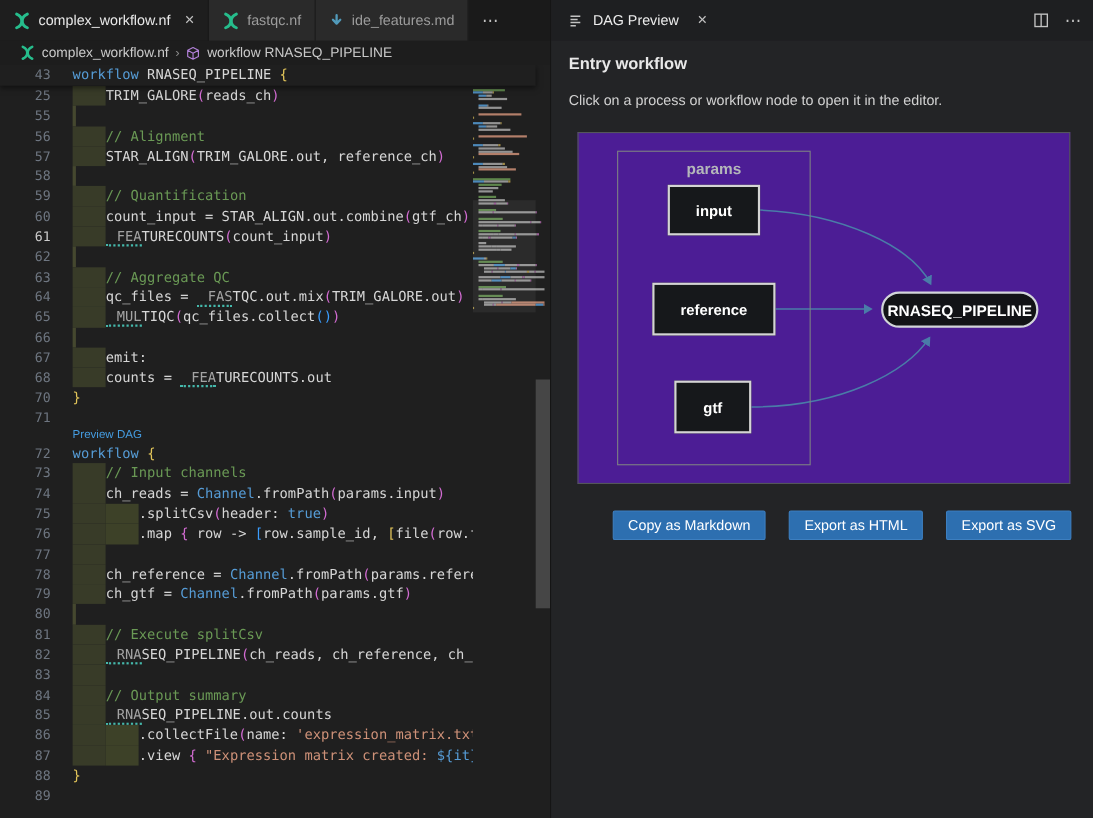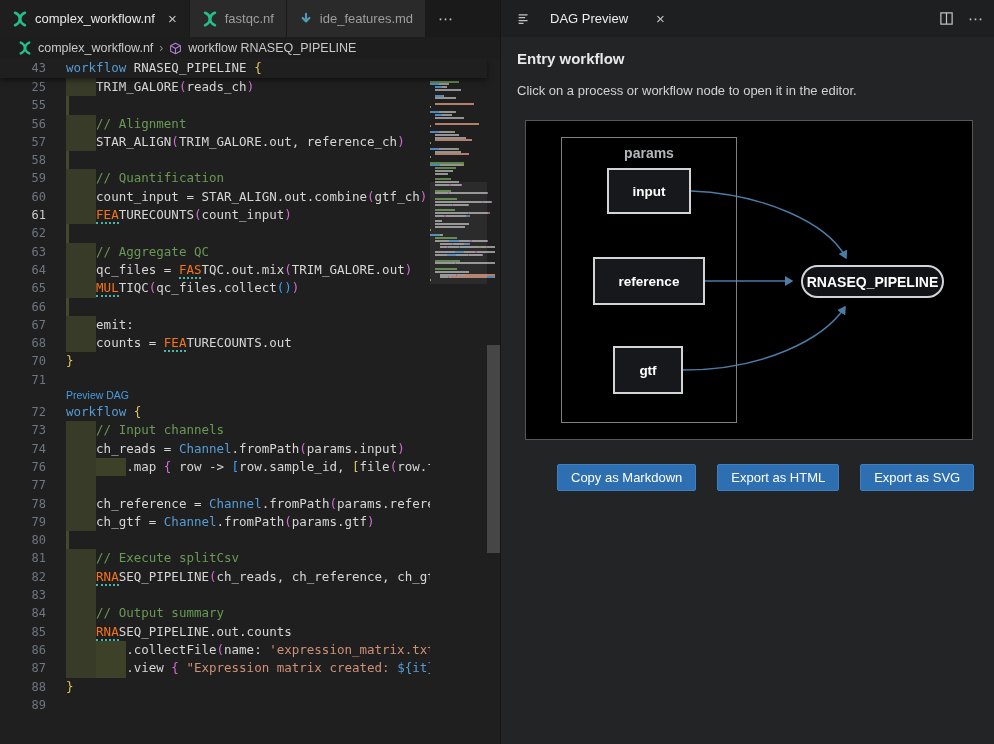--- a/index.html
+++ b/index.html
@@ -30,38 +30,38 @@
   .ln { width:46px; flex:none; text-align:right; color:#6e7681; font-size:12px; }
   .line.active .ln { color:#cccccc; }
   .lc { margin-left:20px; flex:none; white-space:pre; color:#d6d6d6; }
   .ib { display:inline-block; width:30.1px; height:18.3px; vertical-align:top; background:#383b28; }
   .ib2 { background:#3d4128; }
   .guide { display:inline-block; width:2.5px; height:18.3px; vertical-align:top; background:#45482f; }
   .lens-line { height:14px; line-height:13px; }
   .lens-text { margin-left:20px; font-family:"Liberation Sans",sans-serif; font-size:10.5px; color:#459ce0; cursor:pointer; }
   .tok-kw{color:#569cd6} .tok-pl{color:#d6d6d6} .tok-cm{color:#6a9955} .tok-st{color:#ce9178}
   .tok-b1{color:#e2c55a} .tok-b2{color:#d36cd3} .tok-b3{color:#3b9eff}
-  .tok-hint{color:#f97316; border-bottom:2px dotted #45b8ab;}
+  .tok-hint{color:#a3a3a3; border-bottom:2px dotted #45b8ab;padding-left:10px;}
   
   #minimap { position:absolute; top:2px; left:430px; width:57px; }
   .mm-row { display:flex; height:2px; margin-bottom:0.8px; }
   .mm-seg { height:2px; flex:none; }
   #mm-slider { position:absolute; left:430px; width:57px; top:123px; height:102px; background:rgba(255,255,255,.055); }
   #scroll-thumb { position:absolute; right:0; top:286px; width:13px; height:208px; background:#464646; }
   
   #panel { position:absolute; left:500px; top:0; width:494px; height:744px; background:#232426; border-left:1px solid #151515; }
   #panel-header { display:flex; align-items:center; height:37px; background:#1e1f21; padding:0 10px 0 16px; }
-  .panel-tab { display:flex; align-items:center; gap:20px; font-size:13px; color:#ededed; }
+  .panel-tab { display:flex; align-items:center; gap:9px; font-size:13px; color:#ededed; }
   .panel-tab .close { font-size:15px; color:#c3c3c3; margin-left:8px; }
   #panel-header .spacer { flex:1; }
   .hdr-icon { color:#c3c3c3; margin-left:14px; cursor:pointer; display:flex; align-items:center; }
   #panel-body { position:relative; height:707px; }
   #panel-title { position:absolute; left:16px; top:13px; font-size:15px; font-weight:bold; color:#e8e8e8; }
   #panel-hint { position:absolute; left:16px; top:46px; font-size:13px; color:#d2d2d2; }
-  #dag { position:absolute; left:24px; top:83px; width:448px; height:320px; background:#000000; border:1px solid #54565a; }
+  #dag { position:absolute; left:24px; top:83px; width:448px; height:320px; background:#4c1d95; border:1px solid #54565a; }
   #dag-cluster { position:absolute; left:35px; top:16px; width:176px; height:286px; border:1.5px solid #7d8084; }
   #cluster-label { position:absolute; left:0; right:0; top:7px; text-align:center; font-size:14px; font-weight:600; color:#b4b7ba; }
   .dag-node { position:absolute; background:#16181b; border:2px solid #d4d4d4; display:flex; align-items:center;
               justify-content:center; font-size:13.5px; font-weight:600; color:#ffffff; cursor:pointer; }
   #node-input { left:81px; top:47px; width:84px; height:46px; }
   #node-reference { left:67px; top:136px; width:112px; height:48px; }
   #node-gtf { left:87px; top:225px; width:70px; height:48px; }
   #node-target { position:absolute; left:275px; top:144px; width:143px; height:33px; background:#121316;
                  border:2.5px solid #d2d5d9; border-radius:17px; display:flex; align-items:center; justify-content:center;
                  font-size:14px; font-weight:bold; color:#ffffff; cursor:pointer; }
@@ -144,20 +144,21 @@
           <div class="line"><span class="ln">65</span><span class="lc"><span class="ib"></span><span class="tok-hint">MUL</span><span class="tok-pl">TIQC</span><span class="tok-b2">(</span><span class="tok-pl">qc_files.collect</span><span class="tok-b3">()</span><span class="tok-b2">)</span></span></div>
           <div class="line"><span class="ln">66</span><span class="lc"><span class="guide"></span></span></div>
           <div class="line"><span class="ln">67</span><span class="lc"><span class="ib"></span><span class="tok-pl">emit:</span></span></div>
           <div class="line"><span class="ln">68</span><span class="lc"><span class="ib"></span><span class="tok-pl">counts = </span><span class="tok-hint">FEA</span><span class="tok-pl">TURECOUNTS.out</span></span></div>
           <div class="line"><span class="ln">70</span><span class="lc"><span class="tok-b1">}</span></span></div>
           <div class="line"><span class="ln">71</span><span class="lc"></span></div>
           <div class="line lens-line"><span class="ln"></span><span class="lens-text">Preview DAG</span></div>
           <div class="line"><span class="ln">72</span><span class="lc"><span class="tok-kw">workflow</span><span class="tok-pl"> </span><span class="tok-b1">{</span></span></div>
           <div class="line"><span class="ln">73</span><span class="lc"><span class="ib"></span><span class="tok-cm">// Input channels</span></span></div>
           <div class="line"><span class="ln">74</span><span class="lc"><span class="ib"></span><span class="tok-pl">ch_reads = </span><span class="tok-kw">Channel</span><span class="tok-pl">.fromPath</span><span class="tok-b2">(</span><span class="tok-pl">params.input</span><span class="tok-b2">)</span></span></div>
+          <div class="line"><span class="ln">75</span><span class="lc"><span class="ib"></span><span class="ib ib2"></span><span class="tok-pl">.splitCsv</span><span class="tok-b2">(</span><span class="tok-pl">header: </span><span class="tok-kw">true</span><span class="tok-b2">)</span></span></div>
           <div class="line"><span class="ln">76</span><span class="lc"><span class="ib"></span><span class="ib ib2"></span><span class="tok-pl">.map </span><span class="tok-b2">{</span><span class="tok-pl"> row -&gt; </span><span class="tok-b3">[</span><span class="tok-pl">row.sample_id, </span><span class="tok-b1">[</span><span class="tok-pl">file</span><span class="tok-b2">(</span><span class="tok-pl">row.fa</span></span></div>
           <div class="line"><span class="ln">77</span><span class="lc"><span class="ib"></span></span></div>
           <div class="line"><span class="ln">78</span><span class="lc"><span class="ib"></span><span class="tok-pl">ch_reference = </span><span class="tok-kw">Channel</span><span class="tok-pl">.fromPath</span><span class="tok-b2">(</span><span class="tok-pl">params.referen</span></span></div>
           <div class="line"><span class="ln">79</span><span class="lc"><span class="ib"></span><span class="tok-pl">ch_gtf = </span><span class="tok-kw">Channel</span><span class="tok-pl">.fromPath</span><span class="tok-b2">(</span><span class="tok-pl">params.gtf</span><span class="tok-b2">)</span></span></div>
           <div class="line"><span class="ln">80</span><span class="lc"><span class="guide"></span></span></div>
           <div class="line"><span class="ln">81</span><span class="lc"><span class="ib"></span><span class="tok-cm">// Execute splitCsv</span></span></div>
           <div class="line"><span class="ln">82</span><span class="lc"><span class="ib"></span><span class="tok-hint">RNA</span><span class="tok-pl">SEQ_PIPELINE</span><span class="tok-b2">(</span><span class="tok-pl">ch_reads, ch_reference, ch_gtf</span></span></div>
           <div class="line"><span class="ln">83</span><span class="lc"><span class="ib"></span></span></div>
           <div class="line"><span class="ln">84</span><span class="lc"><span class="ib"></span><span class="tok-cm">// Output summary</span></span></div>
           <div class="line"><span class="ln">85</span><span class="lc"><span class="ib"></span><span class="tok-hint">RNA</span><span class="tok-pl">SEQ_PIPELINE.out.counts</span></span></div>

